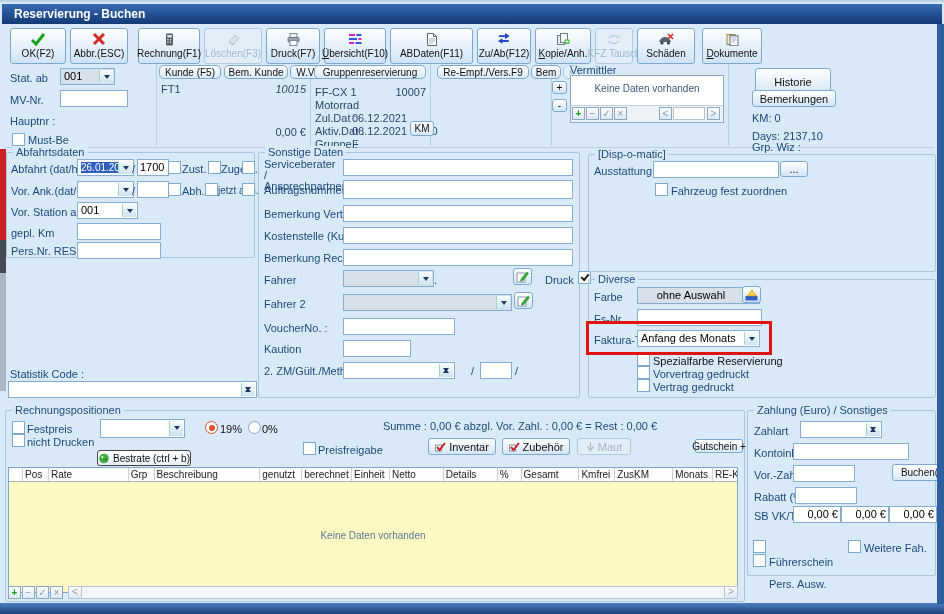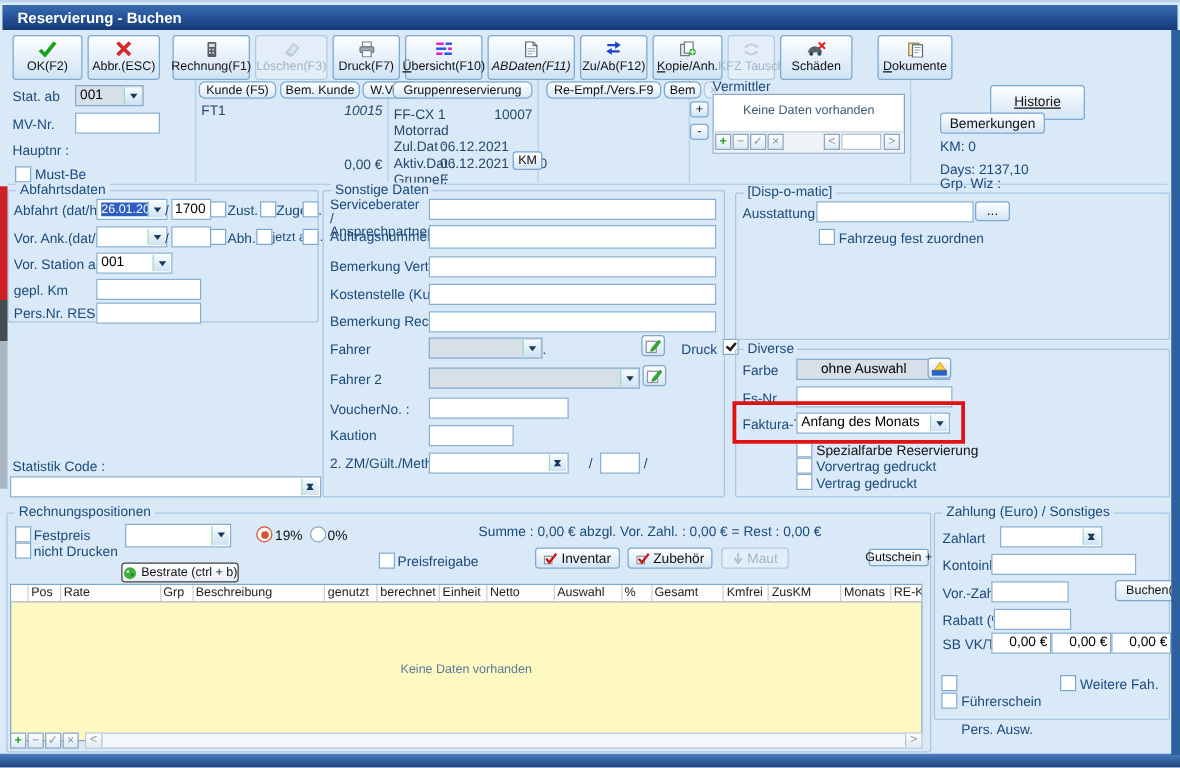--- a/index.html
+++ b/index.html
@@ -115,21 +115,21 @@
       <span class="icon"><svg width="15" height="13" viewBox="0 0 15 13">
             <rect x="1" y="1" width="6" height="2" fill="#df1ec6"></rect>
             <rect x="8.5" y="1" width="5" height="2" fill="#3355e0"></rect>
             <rect x="1" y="5" width="8" height="2" fill="#3355e0"></rect>
             <rect x="10.5" y="5" width="3" height="2" fill="#df1ec6"></rect>
             <rect x="1" y="9" width="5" height="2" fill="#df1ec6"></rect>
             <rect x="7.5" y="9" width="6" height="2" fill="#3355e0"></rect>
           </svg></span>
       <span class="tlabel u1">Übersicht(F10)</span>
     </div>
-    <div class="tbtn" style="width:70px;font-style:italic;">
+    <div class="tbtn" style="width:83px;">
       <span class="icon"><svg width="12" height="13" viewBox="0 0 12 13">
             <path d="M1.5 0.5 H7.5 L10.5 3.5 V12.5 H1.5 Z" fill="#fff" stroke="#5a6b7a"></path>
             <path d="M7.5 0.5 V3.5 H10.5" fill="none" stroke="#5a6b7a"></path>
             <path d="M3 6 H9 M3 8 H9 M3 10 H7" stroke="#8ea0b0" stroke-width="0.8"></path>
           </svg></span>
       <span class="tlabel">ABDaten(F11)</span>
     </div>
     <div class="tbtn" style="width:54px;">
       <span class="icon"><svg width="15" height="13" viewBox="0 0 15 13">
             <path d="M2 3.5 H9 V1 L14 4.5 L9 8 V5.5 H2 Z" fill="#2244cc" transform="translate(0,-1) scale(0.9)"></path>
@@ -222,21 +222,21 @@
       <span class="mini green" style="left:1px;top:1px;">+</span>
       <span class="mini" style="left:15px;top:1px;">−</span>
       <span class="mini" style="left:29px;top:1px;">✓</span>
       <span class="mini" style="left:43px;top:1px;">×</span>
       <span class="mini" style="left:88px;top:1px;">&lt;</span>
       <span class="abs" style="left:102px;top:1px;width:32px;height:13px;background:#fff;border:1px solid #b5c4d1;box-sizing:border-box;"></span>
       <span class="mini" style="left:136px;top:1px;">&gt;</span>
     </div>
   </div>
 
-  <div class="btn u1" style="left:792px;top:66px;width:76px;height:28px;text-decoration:underline;">Historie</div>
+  <div class="btn u1" style="left:755px;top:66px;width:76px;height:28px;">Historie</div>
   <div class="btn u1" style="left:752px;top:88px;width:84px;height:17px;">Bemerkungen</div>
   <span class="lbl" style="left:752px;top:110px;">KM: 0</span>
   <span class="lbl" style="left:752px;top:128px;">Days: 2137,10</span>
   <span class="lbl" style="left:752px;top:139px;">Grp. Wiz :</span>
 
   <div class="grp" style="left:6px;top:150px;width:249px;height:106px;">
     <span class="grp-l">Abfahrtsdaten</span>
   </div>
   <span class="lbl" style="left:11px;top:161px;">Abfahrt (dat/h)</span>
   <div class="cmb" style="left:77px;top:157px;width:34px;">
@@ -409,21 +409,21 @@
     <div style="display:flex;border-bottom:1px solid #b0b0b0;background:#fdfdfd;">
       <span class="th" style="width:14px;"></span>
       <span class="th" style="width:26px;">Pos</span>
       <span class="th" style="width:80px;">Rate</span>
       <span class="th" style="width:26px;">Grp</span>
       <span class="th" style="width:106px;">Beschreibung</span>
       <span class="th" style="width:42px;">genutzt</span>
       <span class="th" style="width:50px;">berechnet</span>
       <span class="th" style="width:38px;">Einheit</span>
       <span class="th" style="width:54px;">Netto</span>
-      <span class="th" style="width:54px;">Auswahl</span>
+      <span class="th" style="width:54px;">Details</span>
       <span class="th" style="width:24px;">%</span>
       <span class="th" style="width:58px;">Gesamt</span>
       <span class="th" style="width:36px;">Kmfrei</span>
       <span class="th" style="width:58px;">ZusKM</span>
       <span class="th" style="width:40px;">Monats</span>
       <span class="th" style="width:24px;border-right:none;">RE-K</span>
     </div>
     <div style="position:absolute;left:0;right:0;top:62px;text-align:center;font-size:10px;color:#5b7a99;">Keine Daten vorhanden</div>
   </div>
 

